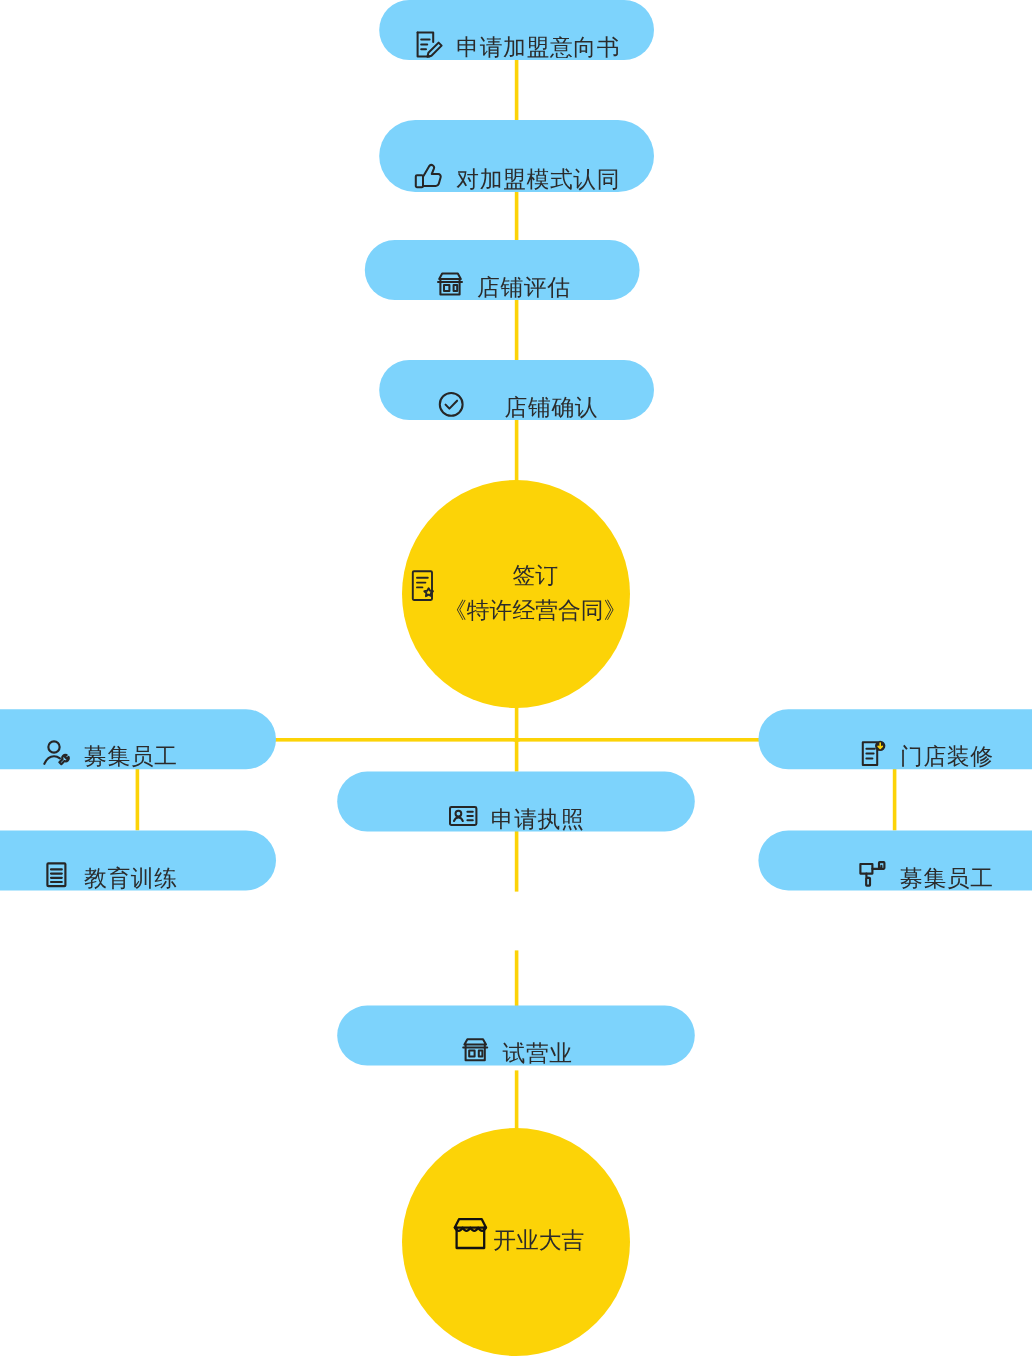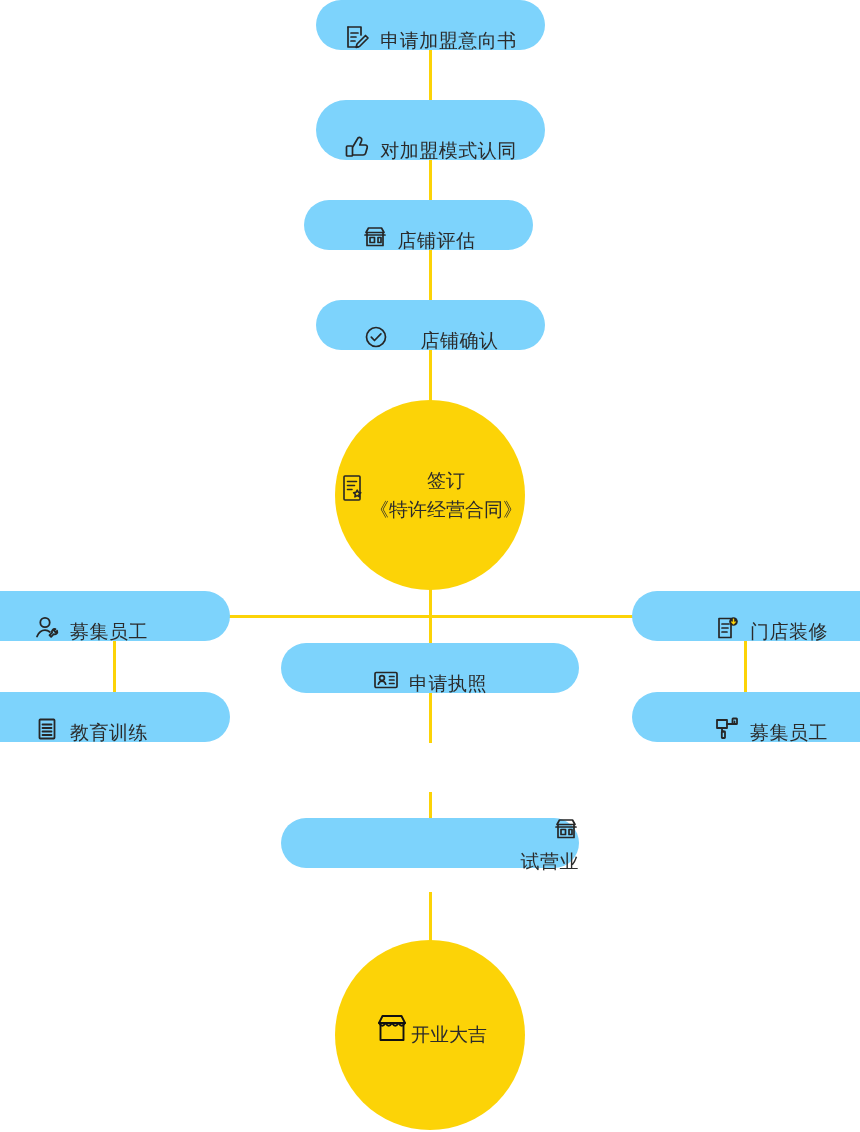--- a/index.html
+++ b/index.html
@@ -214,21 +214,21 @@
         <rect x="2" y="5.5" width="22" height="15" rx="1.2"></rect>
         <circle cx="9" cy="11" r="2.4"></circle>
         <path d="M5.3 17.2 c0.7 -2 2.1 -3 3.7 -3 s3 1 3.7 3"></path>
         <path d="M16.5 9.5 h4.5 M16.5 13 h4.5 M16.5 16.5 h4.5"></path>
       </svg>
     </span>
     <span class="label">申请执照</span>
   </div>
 
 
-  <div class="pill" style="left:281px; top:818px; width:298px; height:50px;flex-direction:column;">
+  <div class="pill" style="left:281px; top:838px; width:298px; height:50px;">
     <span class="ico">
       <svg width="26" height="26" viewBox="0 0 26 26" fill="none" stroke="#262626" stroke-width="1.7" stroke-linecap="round" stroke-linejoin="round">
         <path d="M4 8.5 L6.5 4 h13 L22 8.5 z"></path>
         <path d="M5 8.5 v13 h16 v-13"></path>
         <path d="M3 11 h20"></path>
         <rect x="8" y="13.5" width="4.5" height="5"></rect>
         <path d="M16 13.5 h3 v5 h-3 z"></path>
       </svg>
     </span>
     <span class="label">试营业</span>

